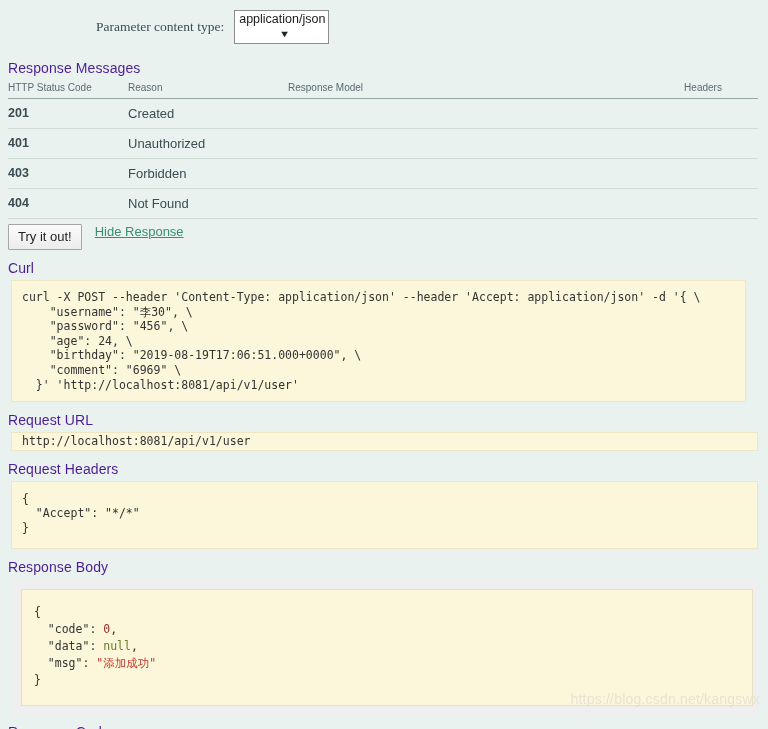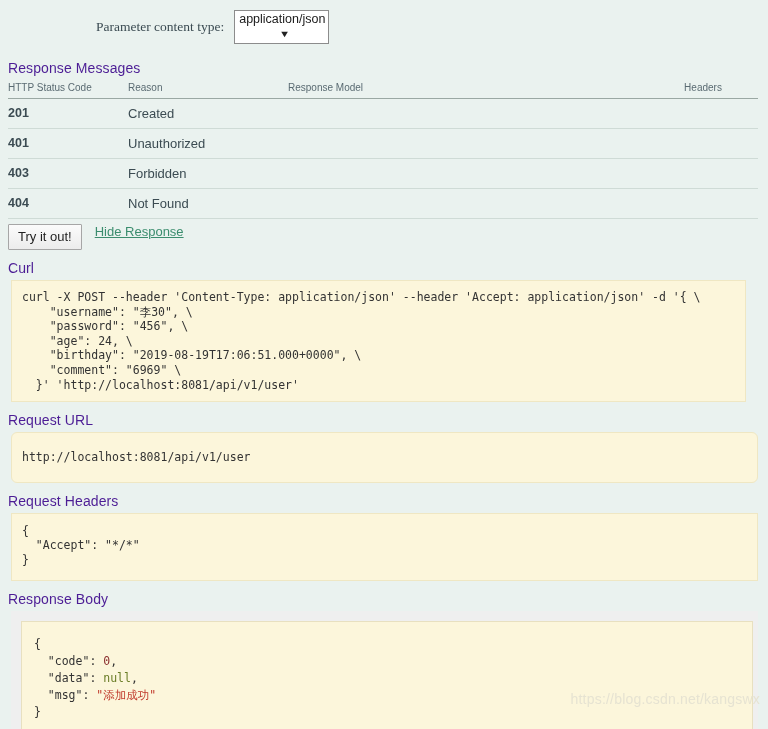--- a/index.html
+++ b/index.html
@@ -127,21 +127,21 @@
     font-family: "DejaVu Sans Mono", monospace;
     font-size: 11.5px;
     line-height: 14.6px;
     color: #333333;
     white-space: pre;
     overflow: hidden;
   }
   pre.url-block, pre.headers-block {
     width: 747px;
   }
-  pre.url-block  { padding: 17px 10px; border-radius: 6px; }
+  pre.url-block  { padding: 1px 10px; }
   pre.headers-block { padding: 10px 10px 12px 10px; }
 
   
   .resp-body-wrap {
     margin-left: 11px;
     width: 747px;
     box-sizing: border-box;
     background: #efefef;
     padding: 10px 5px 10px 10px;
   }

